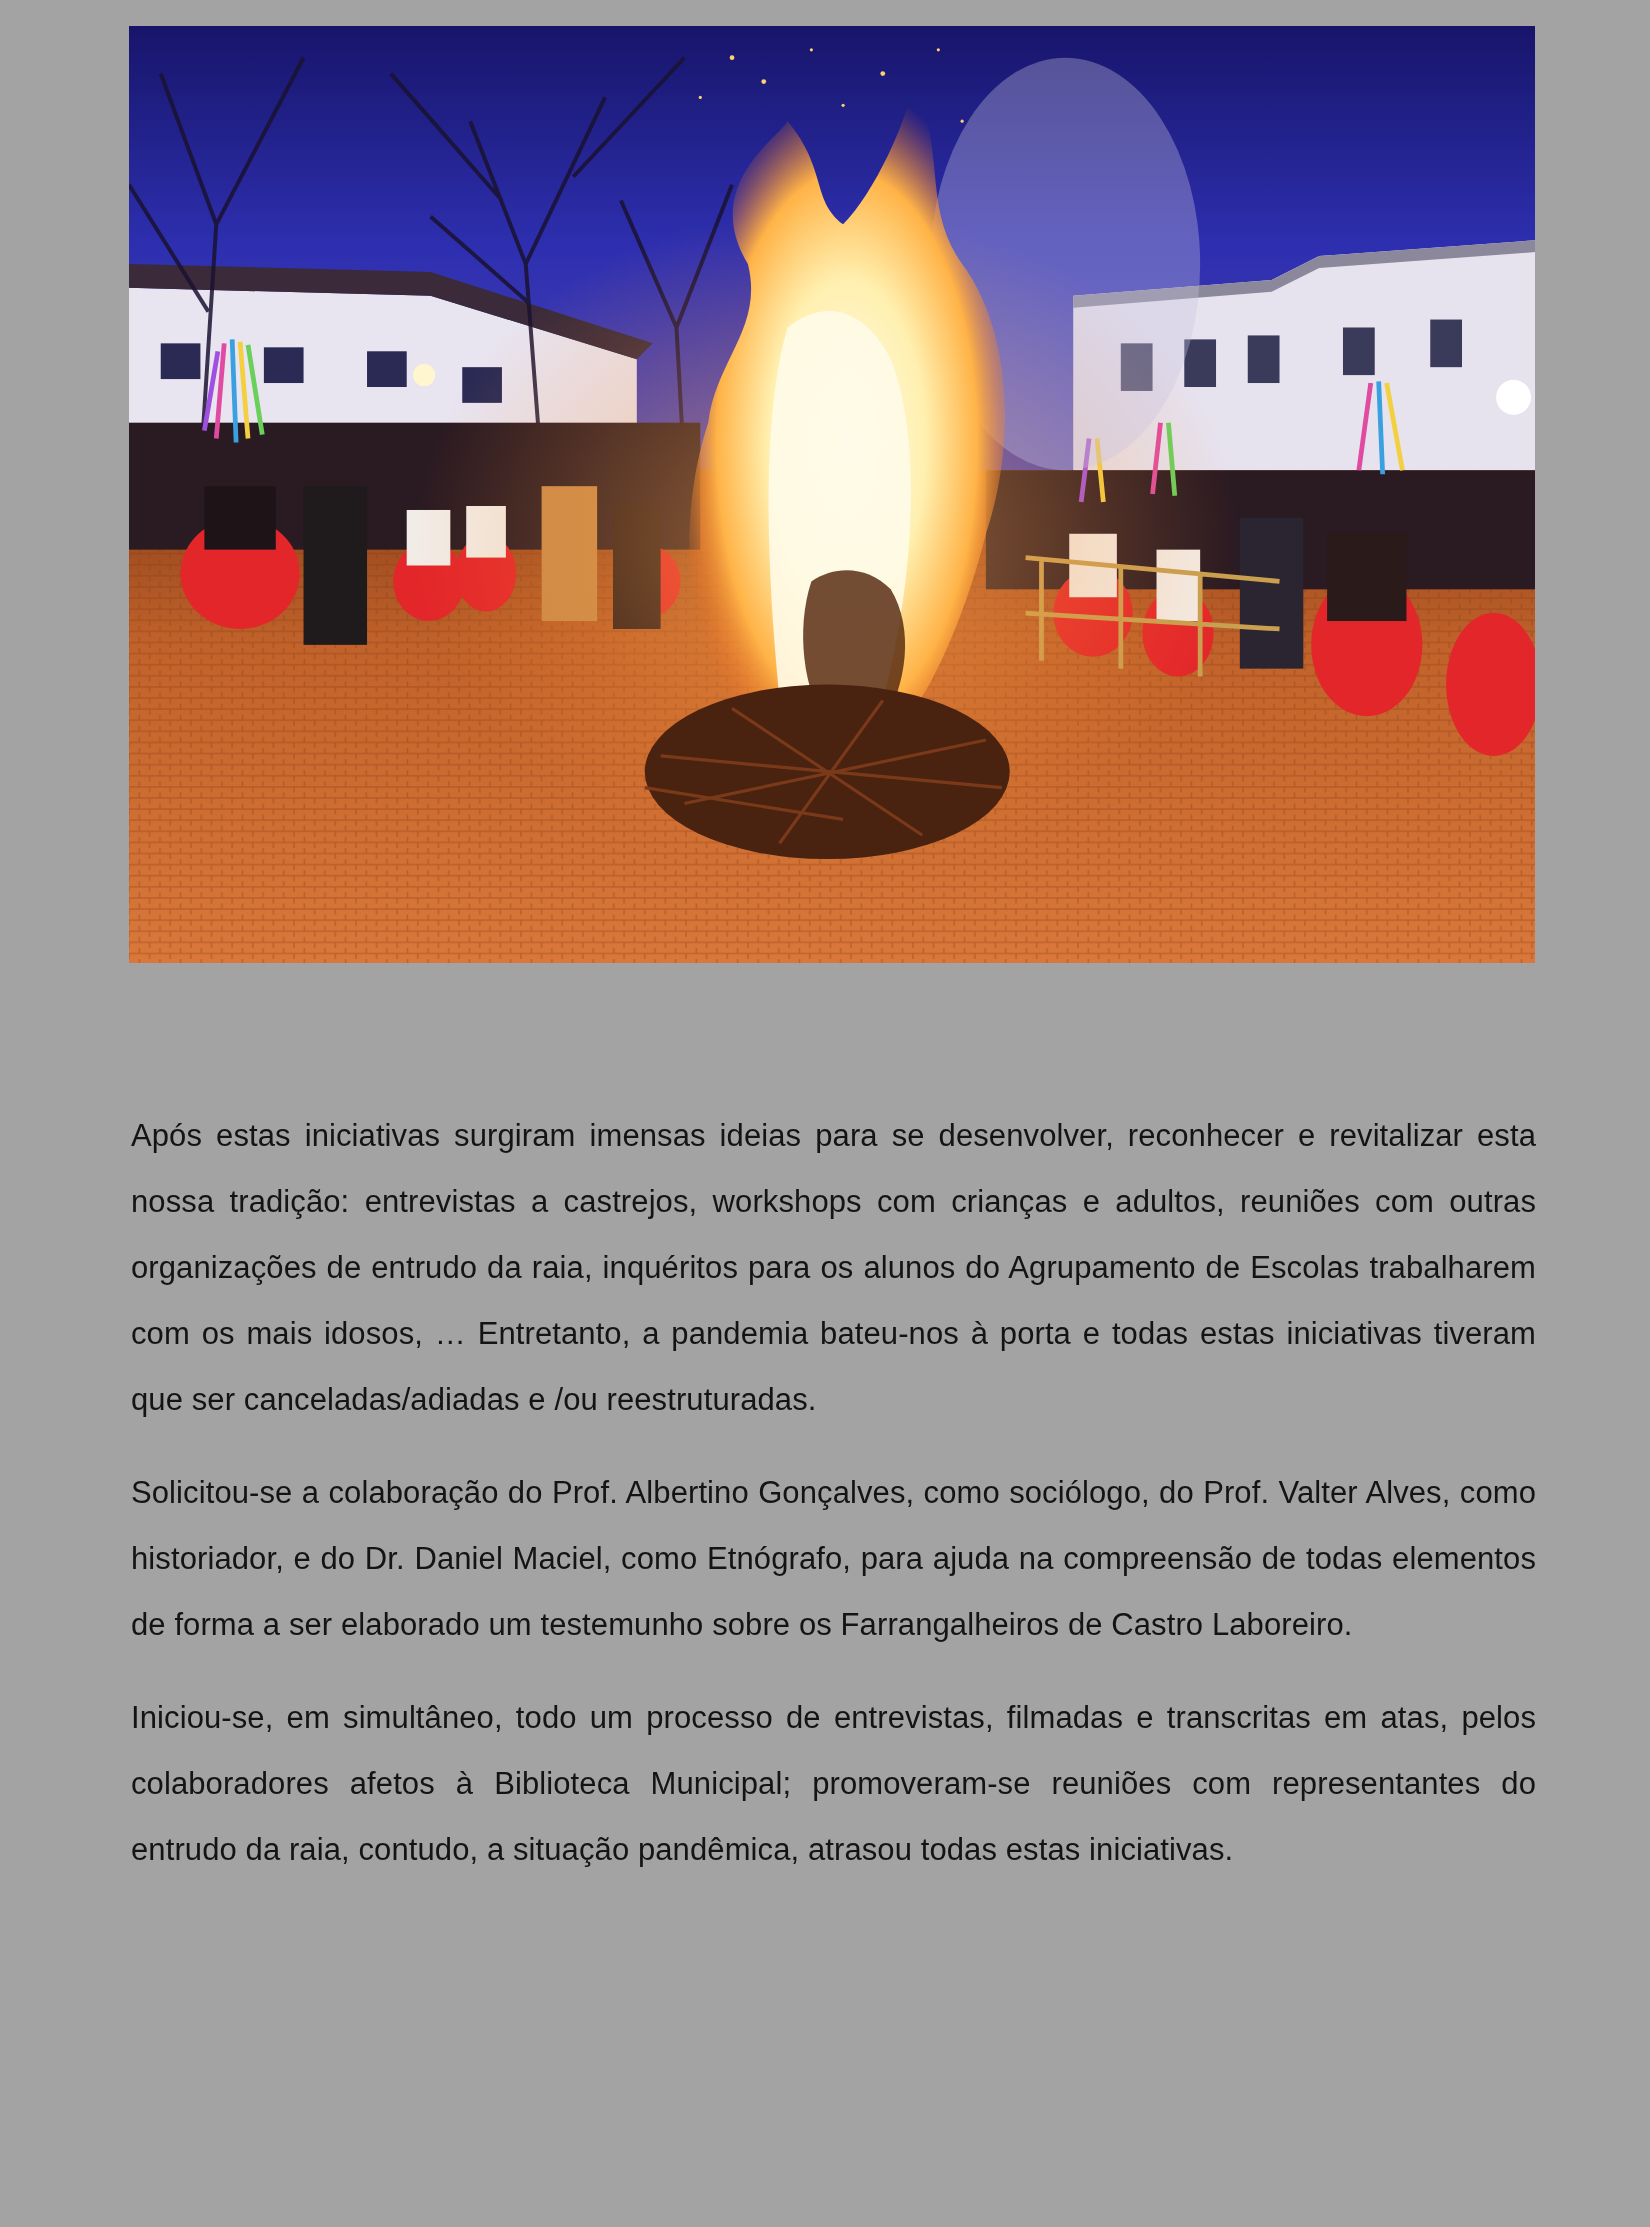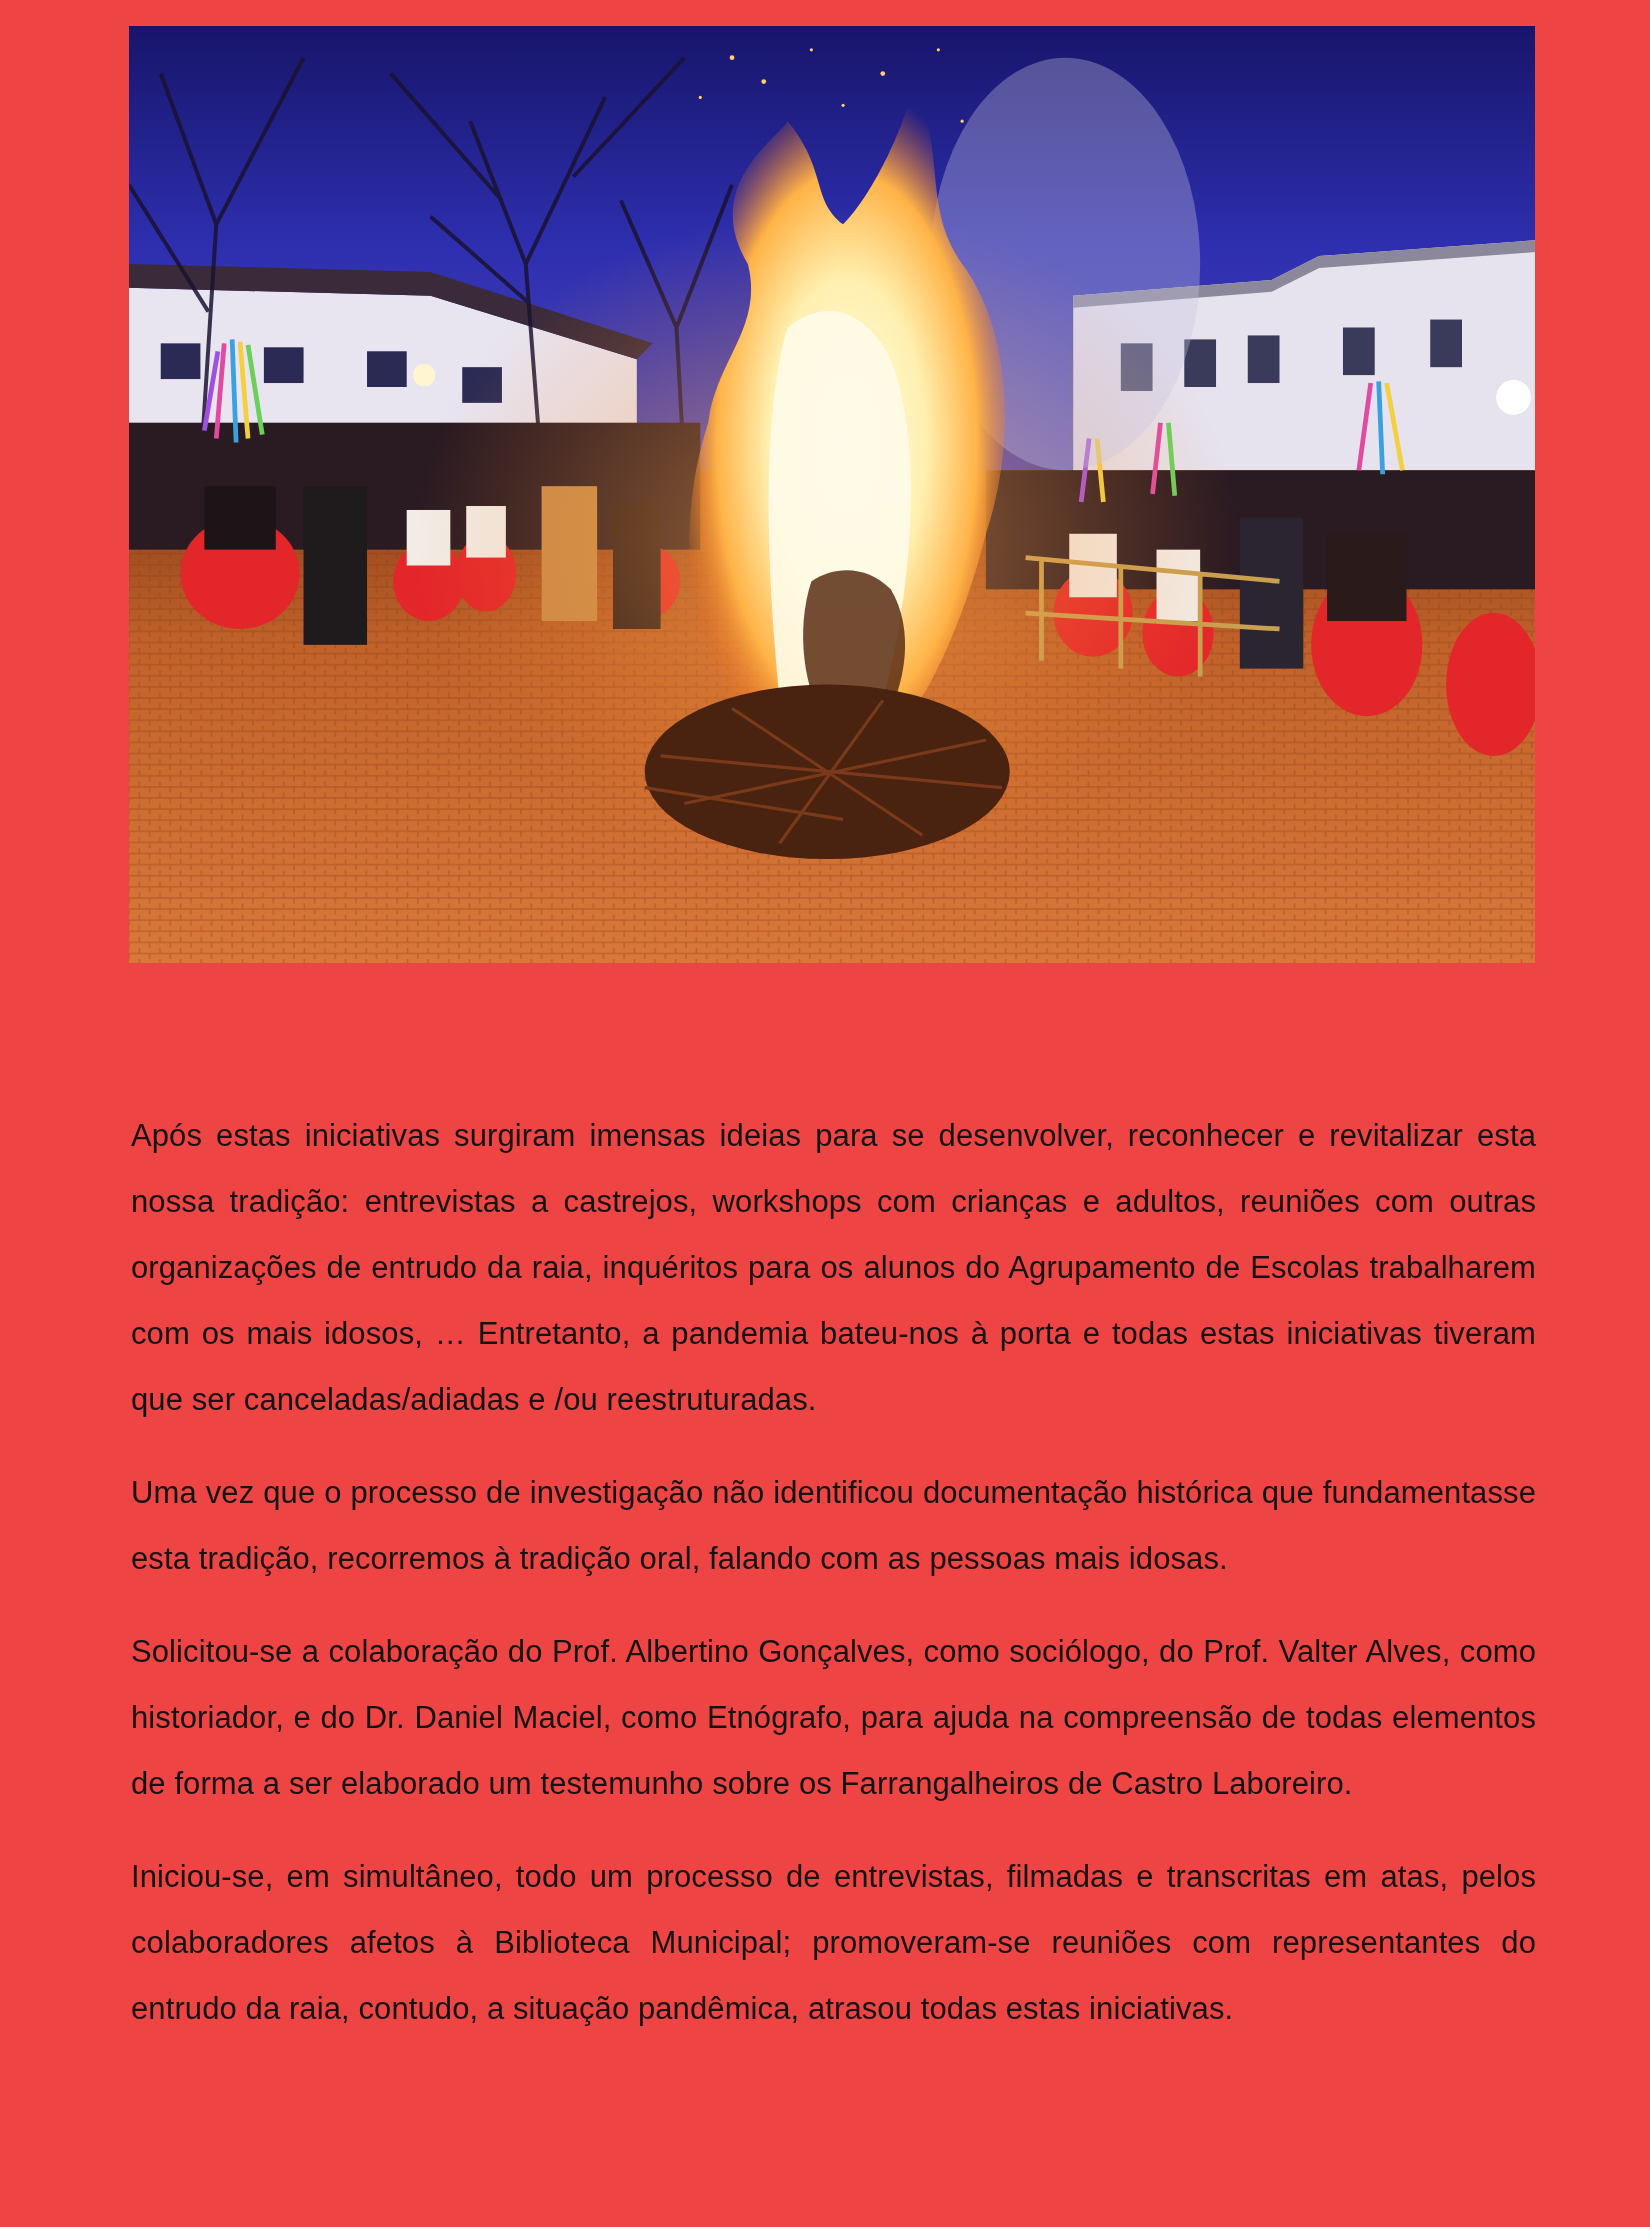--- a/index.html
+++ b/index.html
@@ -12,21 +12,21 @@
       height: 2227px;
       position: relative;
       overflow: hidden;
       font-family: "Liberation Sans", "DejaVu Sans", sans-serif;
       color: #111111;
     }
     .page {
       position: absolute;
       left: 0; top: 0;
       width: 1651px; height: 2227px;
-      background: #ef4444;
+      background: #a3a3a3;
     }
     
     .photo {
       position: absolute;
       left: 129px;
       top: 26px;
       width: 1406px;
       height: 937px;
       overflow: hidden;
       background: linear-gradient(180deg, #1c1a7a 0%, #2b2fa8 18%, #3a3ab8 30%, #4b3a8a 40%, #6a3a2a 52%, #9c4a1c 62%, #c86a2c 75%, #d7793a 88%, #c8652a 100%);
@@ -183,19 +183,18 @@
           <circle cx="1020" cy="30" r="2"></circle>
           <circle cx="900" cy="100" r="2"></circle>
         <circle cx="1050" cy="120" r="2"></circle>
           <circle cx="720" cy="90" r="2"></circle>
       </g>
     </svg>
   </div>
 
   <div class="text-block" id="para-1">
     <p>Após estas iniciativas surgiram imensas ideias para se desenvolver, reconhecer e revitalizar esta nossa tradição: entrevistas a castrejos, workshops com crianças e adultos, reuniões com outras organizações de entrudo da raia, inquéritos para os alunos do Agrupamento de Escolas trabalharem com os mais idosos, … Entretanto, a pandemia bateu-nos à porta e todas estas iniciativas tiveram que ser canceladas/adiadas e /ou reestruturadas.</p>
-    <p>Uma vez que o processo de investigação não identificou documentação histórica que fundamentasse esta tradição, recorremos à tradição oral, falando com as pessoas mais idosas.</p>
     <p>Solicitou-se a colaboração do Prof. Albertino Gonçalves, como sociólogo, do Prof. Valter Alves, como historiador, e do Dr. Daniel Maciel, como Etnógrafo, para ajuda na compreensão de todas elementos de forma a ser elaborado um testemunho sobre os Farrangalheiros de Castro Laboreiro.</p>
     <p>Iniciou-se, em simultâneo, todo um processo de entrevistas, filmadas e transcritas em atas, pelos colaboradores afetos à Biblioteca Municipal; promoveram-se reuniões com representantes do entrudo da raia, contudo, a situação pandêmica, atrasou todas estas iniciativas.</p>
   </div>
 
 </div>
 
 
 </body></html>

